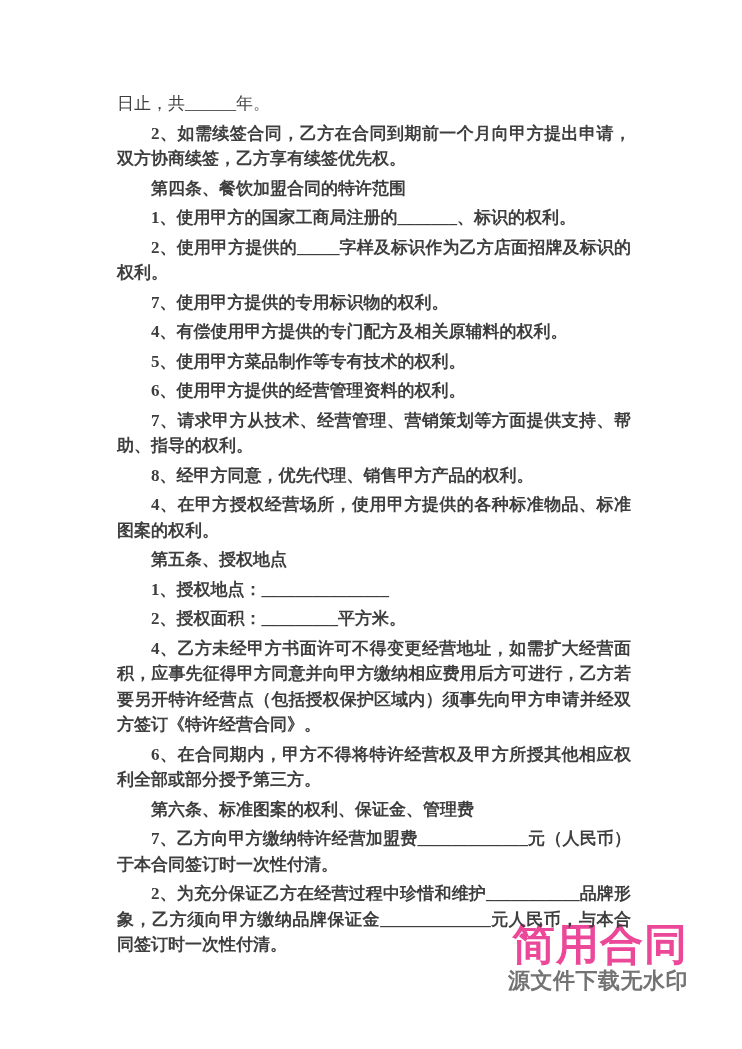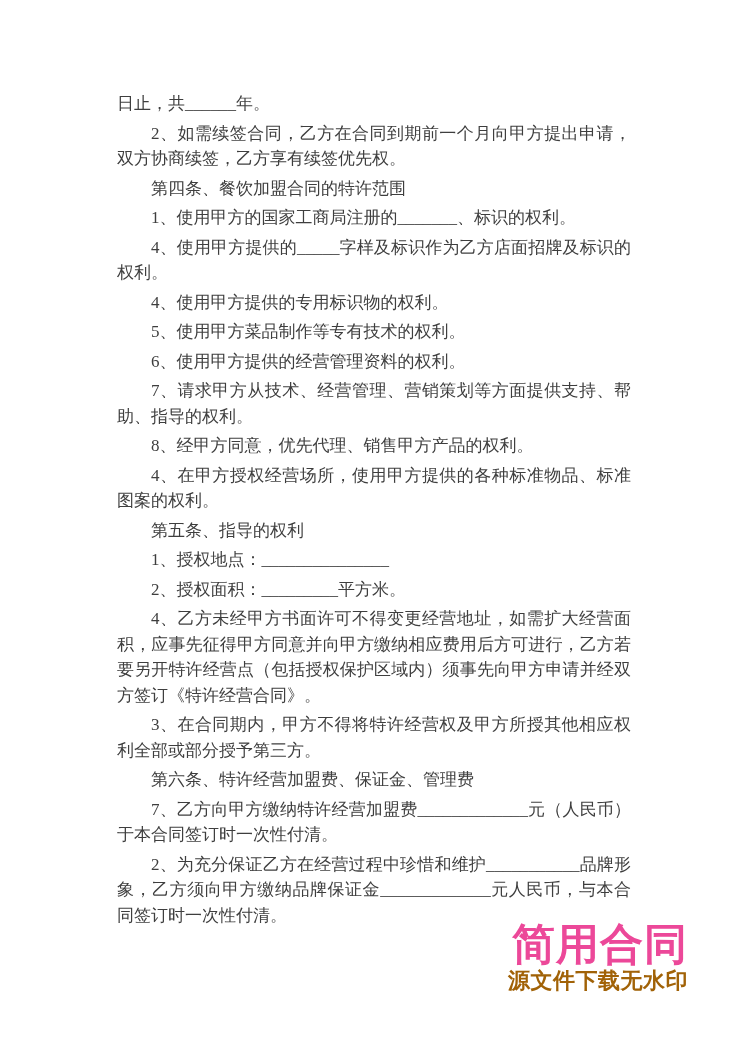--- a/index.html
+++ b/index.html
@@ -52,50 +52,52 @@
     color: #3e3e3e;
     text-align: justify;
     text-justify: inter-character;
   }
   .content p {
     margin: 4px;
     padding: 0;
   }
   p.item, p.heading {
     text-indent: 2em;
+    font-weight: bold;
   }
   p.continuation {
     text-indent: 0;
   }
 </style>
 </head>
 <body>
 
 <div class="page">
 
   <div class="watermark">
     <div class="wm-brand" style="color: #ec4899;">简用合同</div>
-    <div class="wm-tagline" style="color: #a16207; font-family: Liberation Mono, monospace;">源文件下载无水印</div>
+    <div class="wm-tagline" style="color: #737373; font-family: Liberation Mono, monospace;">源文件下载无水印</div>
   </div>
 
   <div class="content">
     <p class="continuation">日止，共______年。</p>
     <p class="item">2、如需续签合同，乙方在合同到期前一个月向甲方提出申请，双方协商续签，乙方享有续签优先权。</p>
     <p class="heading">第四条、餐饮加盟合同的特许范围</p>
     <p class="item">1、使用甲方的国家工商局注册的_______、标识的权利。</p>
-    <p class="item">4、使用甲方提供的_____字样及标识作为乙方店面招牌及标识的权利。</p>
-    <p class="item">4、使用甲方提供的专用标识物的权利。</p>
+    <p class="item">2、使用甲方提供的_____字样及标识作为乙方店面招牌及标识的权利。</p>
+    <p class="item">7、使用甲方提供的专用标识物的权利。</p>
+    <p class="item">4、有偿使用甲方提供的专门配方及相关原辅料的权利。</p>
     <p class="item">5、使用甲方菜品制作等专有技术的权利。</p>
     <p class="item">6、使用甲方提供的经营管理资料的权利。</p>
     <p class="item">7、请求甲方从技术、经营管理、营销策划等方面提供支持、帮助、指导的权利。</p>
     <p class="item">8、经甲方同意，优先代理、销售甲方产品的权利。</p>
     <p class="item">4、在甲方授权经营场所，使用甲方提供的各种标准物品、标准图案的权利。</p>
-    <p class="heading">第五条、指导的权利</p>
+    <p class="heading">第五条、授权地点</p>
     <p class="item">1、授权地点：_______________</p>
     <p class="item">2、授权面积：_________平方米。</p>
     <p class="item">4、乙方未经甲方书面许可不得变更经营地址，如需扩大经营面积，应事先征得甲方同意并向甲方缴纳相应费用后方可进行，乙方若要另开特许经营点（包括授权保护区域内）须事先向甲方申请并经双方签订《特许经营合同》。</p>
-    <p class="item">3、在合同期内，甲方不得将特许经营权及甲方所授其他相应权利全部或部分授予第三方。</p>
-    <p class="heading">第六条、特许经营加盟费、保证金、管理费</p>
+    <p class="item">6、在合同期内，甲方不得将特许经营权及甲方所授其他相应权利全部或部分授予第三方。</p>
+    <p class="heading">第六条、标准图案的权利、保证金、管理费</p>
     <p class="item">7、乙方向甲方缴纳特许经营加盟费_____________元（人民币）于本合同签订时一次性付清。</p>
     <p class="item">2、为充分保证乙方在经营过程中珍惜和维护___________品牌形象，乙方须向甲方缴纳品牌保证金_____________元人民币，与本合同签订时一次性付清。</p>
   </div>
 
 </div>
 
 </body></html>

